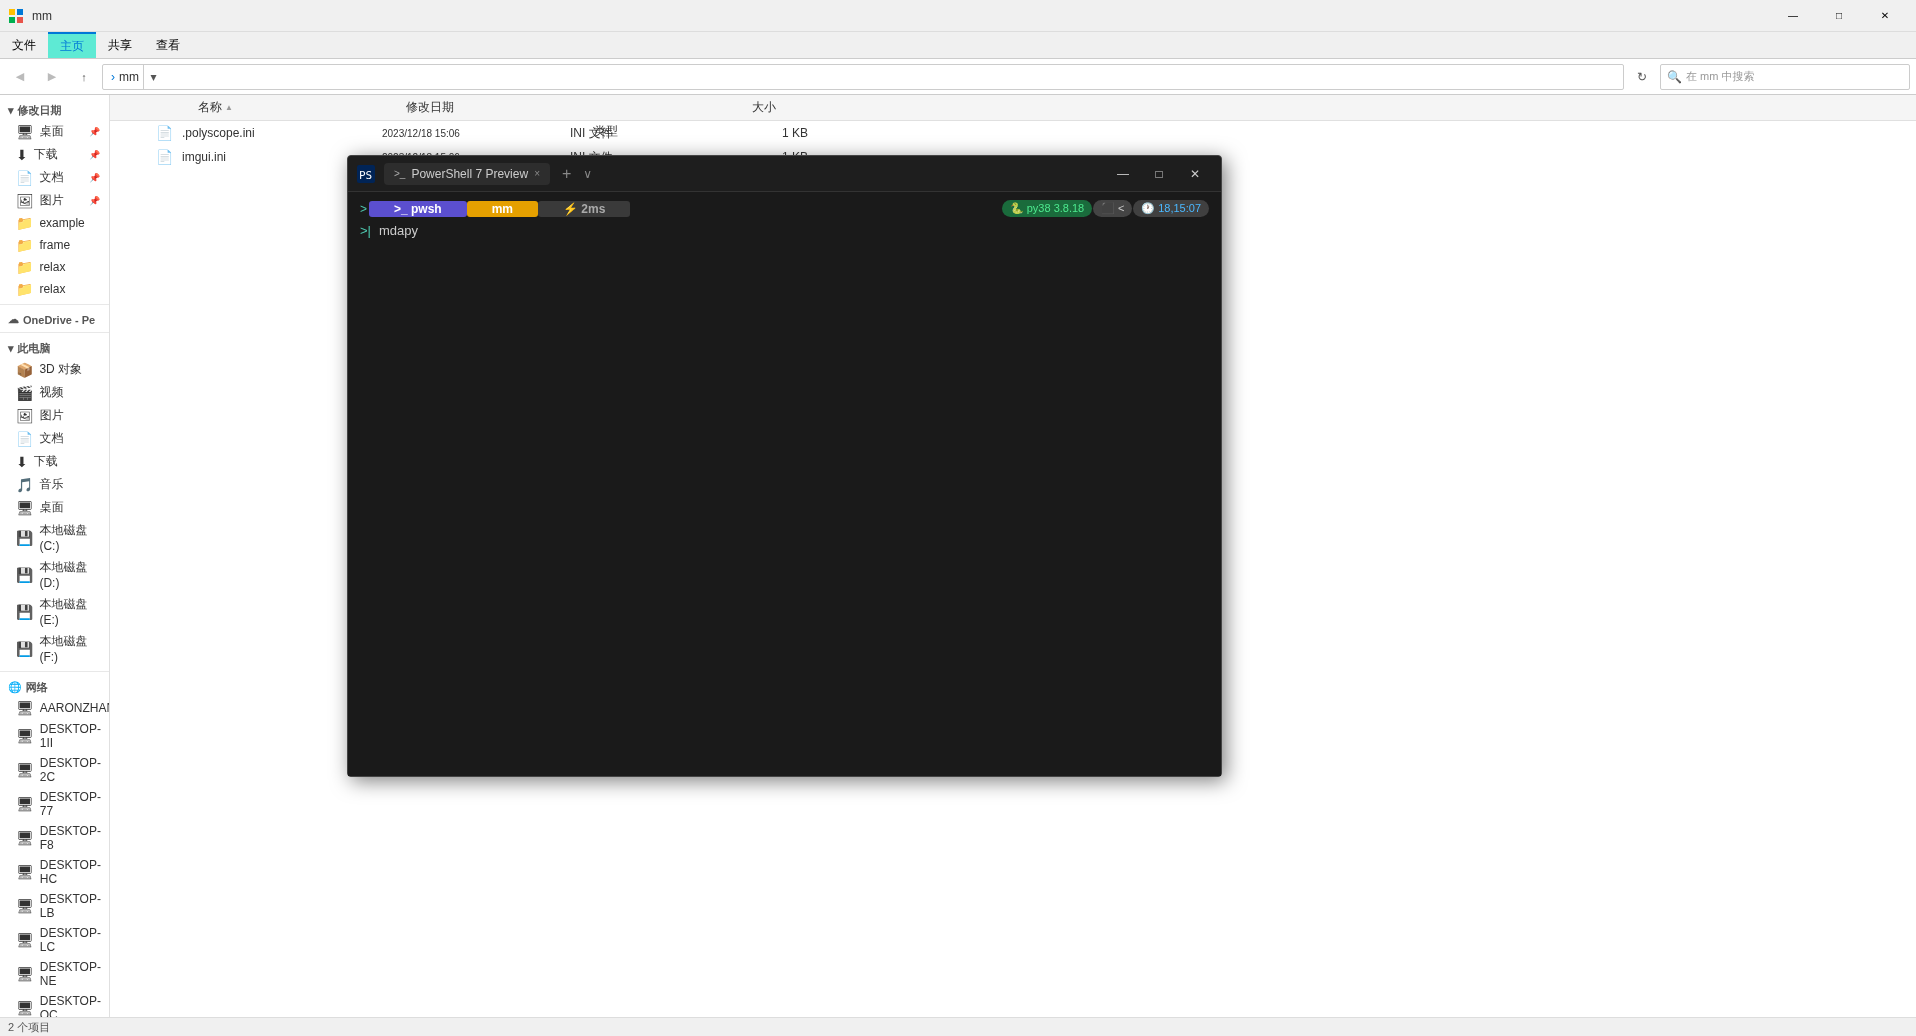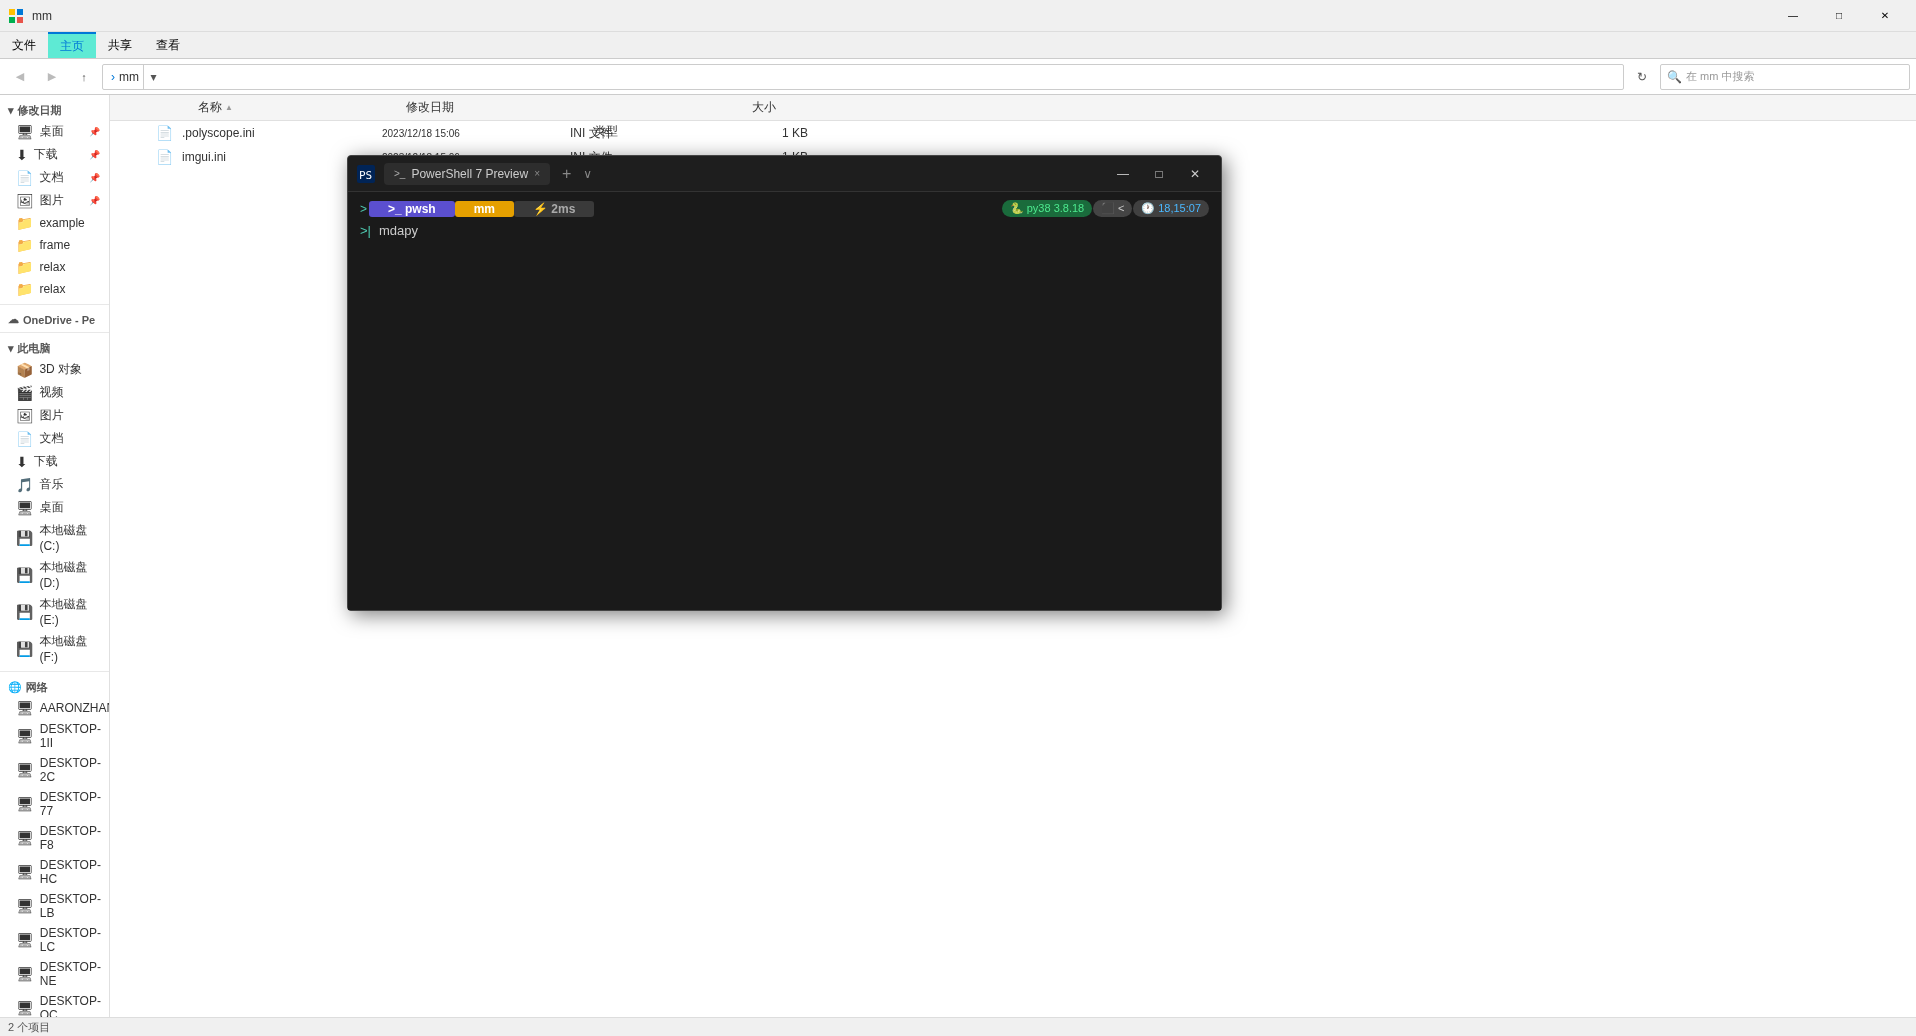--- a/index.html
+++ b/index.html
@@ -171,21 +171,21 @@
       font-size: 11px;
       color: #555;
     }
 
     
     .ps-window {
       position: absolute;
       top: 155px;
       left: 347px;
       width: 875px;
-      height: 456px;
+      height: 622px;
       background: #1e1e1e;
       border: 1px solid #444;
       border-radius: 4px;
       display: flex;
       flex-direction: column;
       box-shadow: 4px 4px 20px rgba(0,0,0,0.5);
     }
     .ps-title-bar {
       height: 36px;
       background: #1e1e1e;
@@ -221,21 +221,21 @@
       display: flex;
       flex-direction: column;
     }
     .ps-prompt-line {
       display: flex;
       align-items: center;
       gap: 0;
       margin-bottom: 4px;
     }
     .ps-badge {
-      padding: 1px 19px;
+      padding: 1px 25px;
       border-radius: 3px;
       font-size: 12px;
       font-weight: bold;
       display: inline-flex;
       align-items: center;
     }
     .ps-badge-pwsh { background: #5b4fcf; color: white; }
     .ps-badge-mm { background: #e5a000; color: white; }
 
     .ps-status-right {

